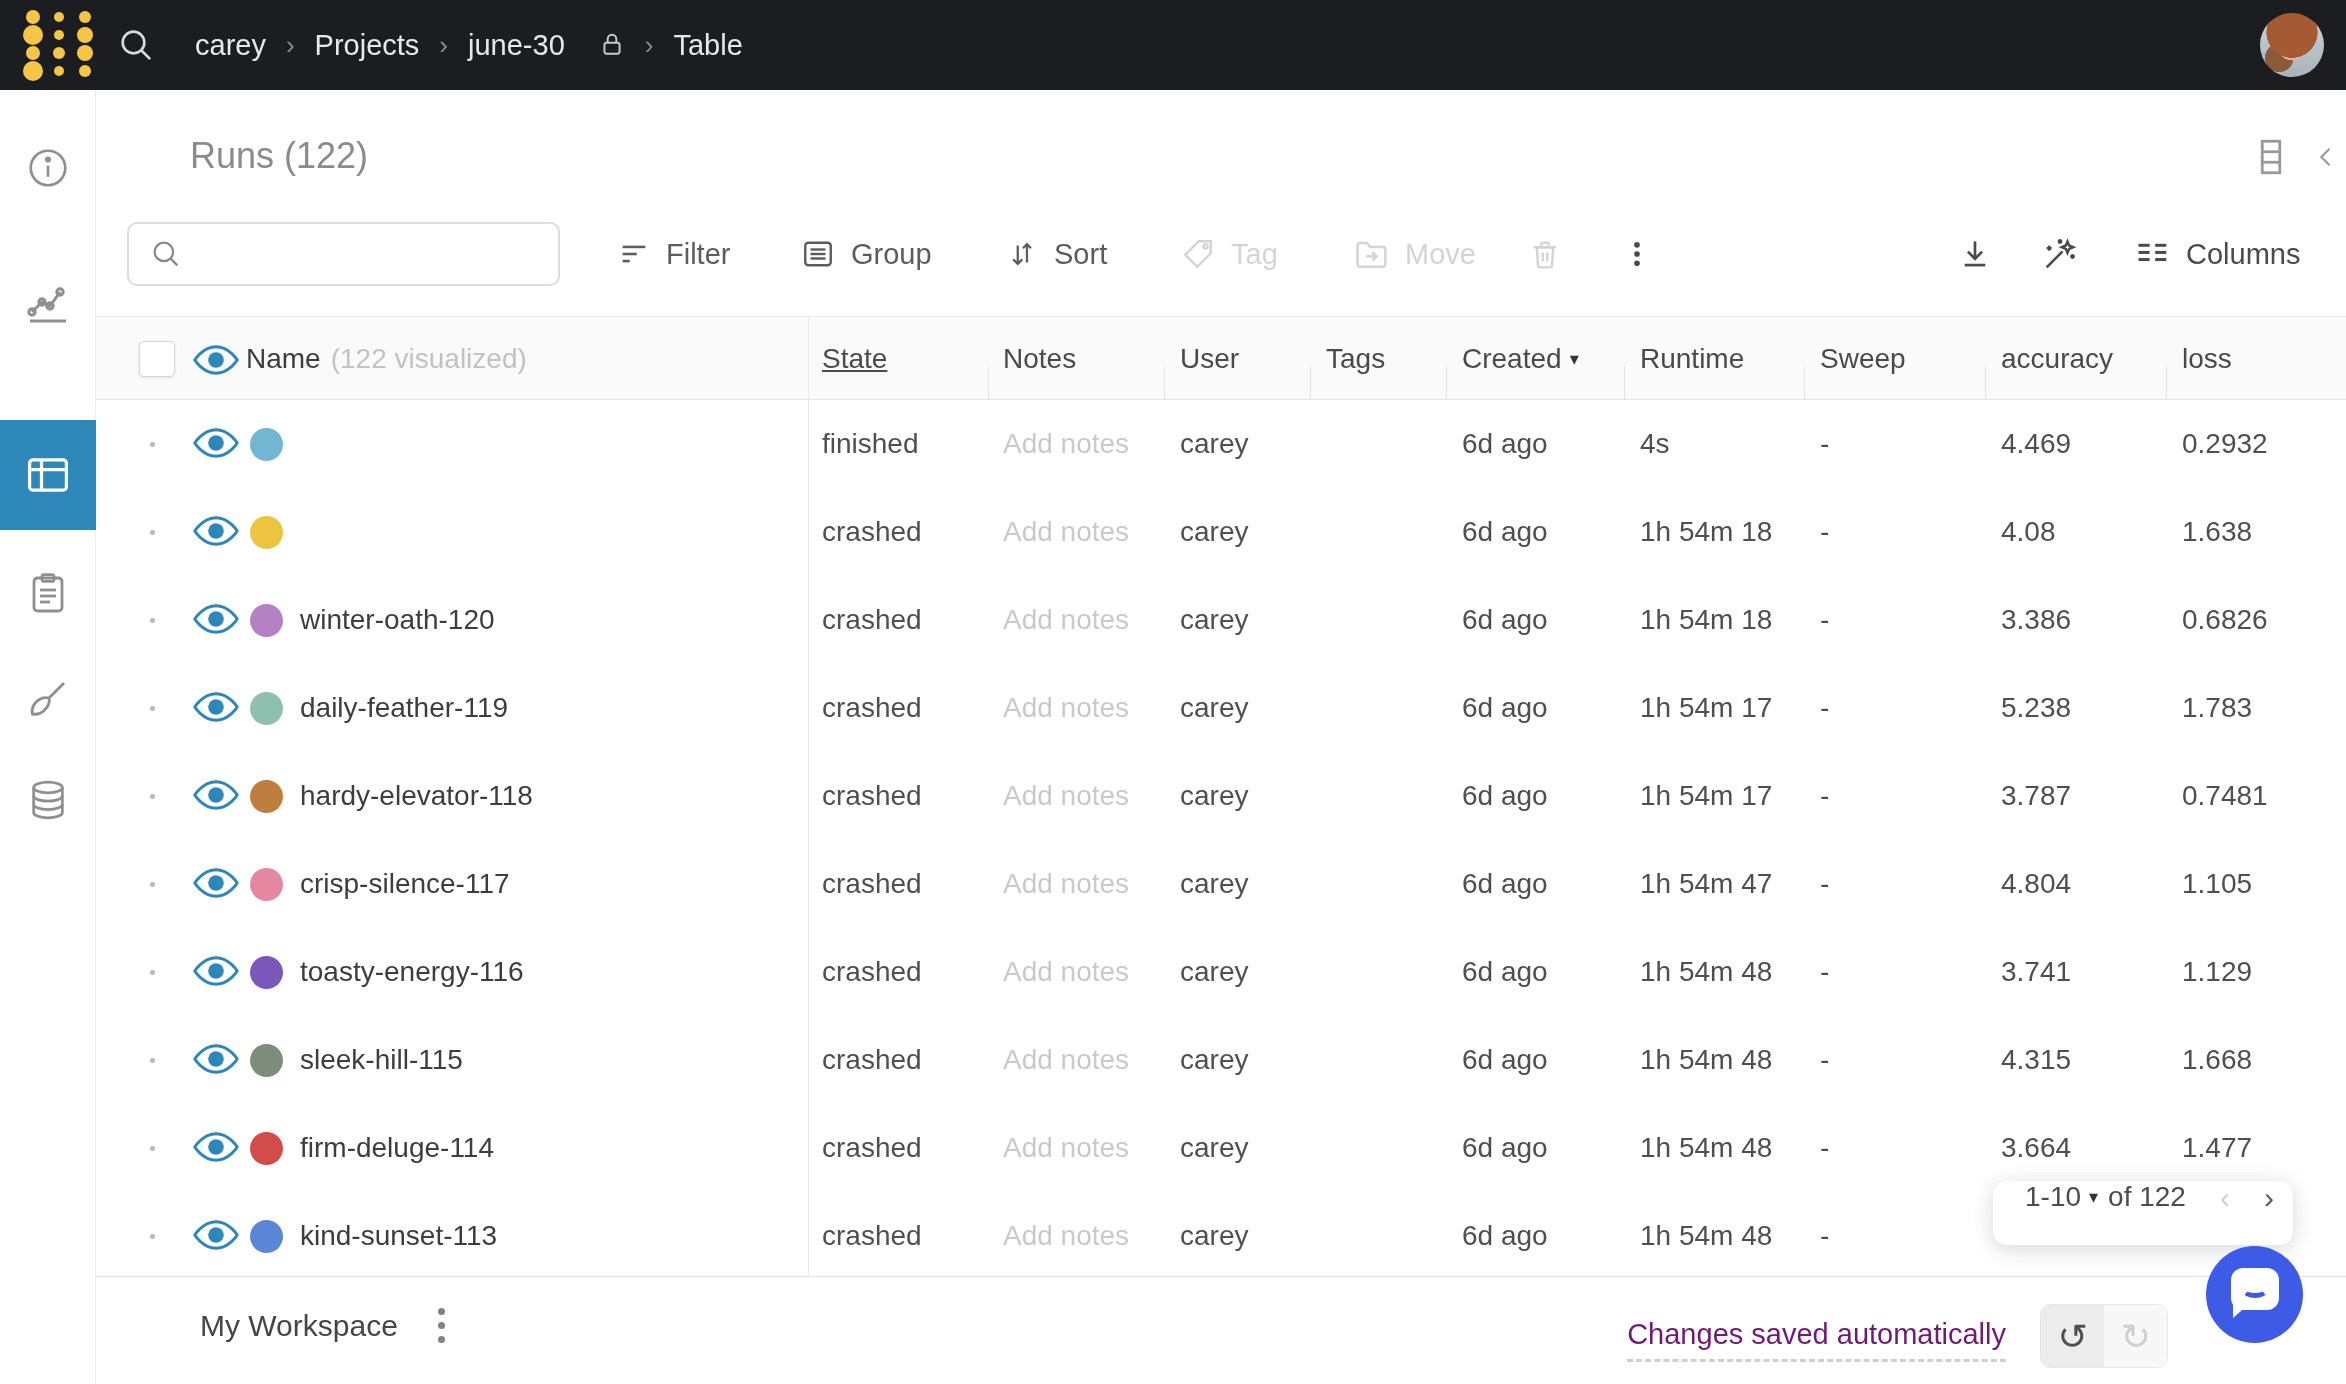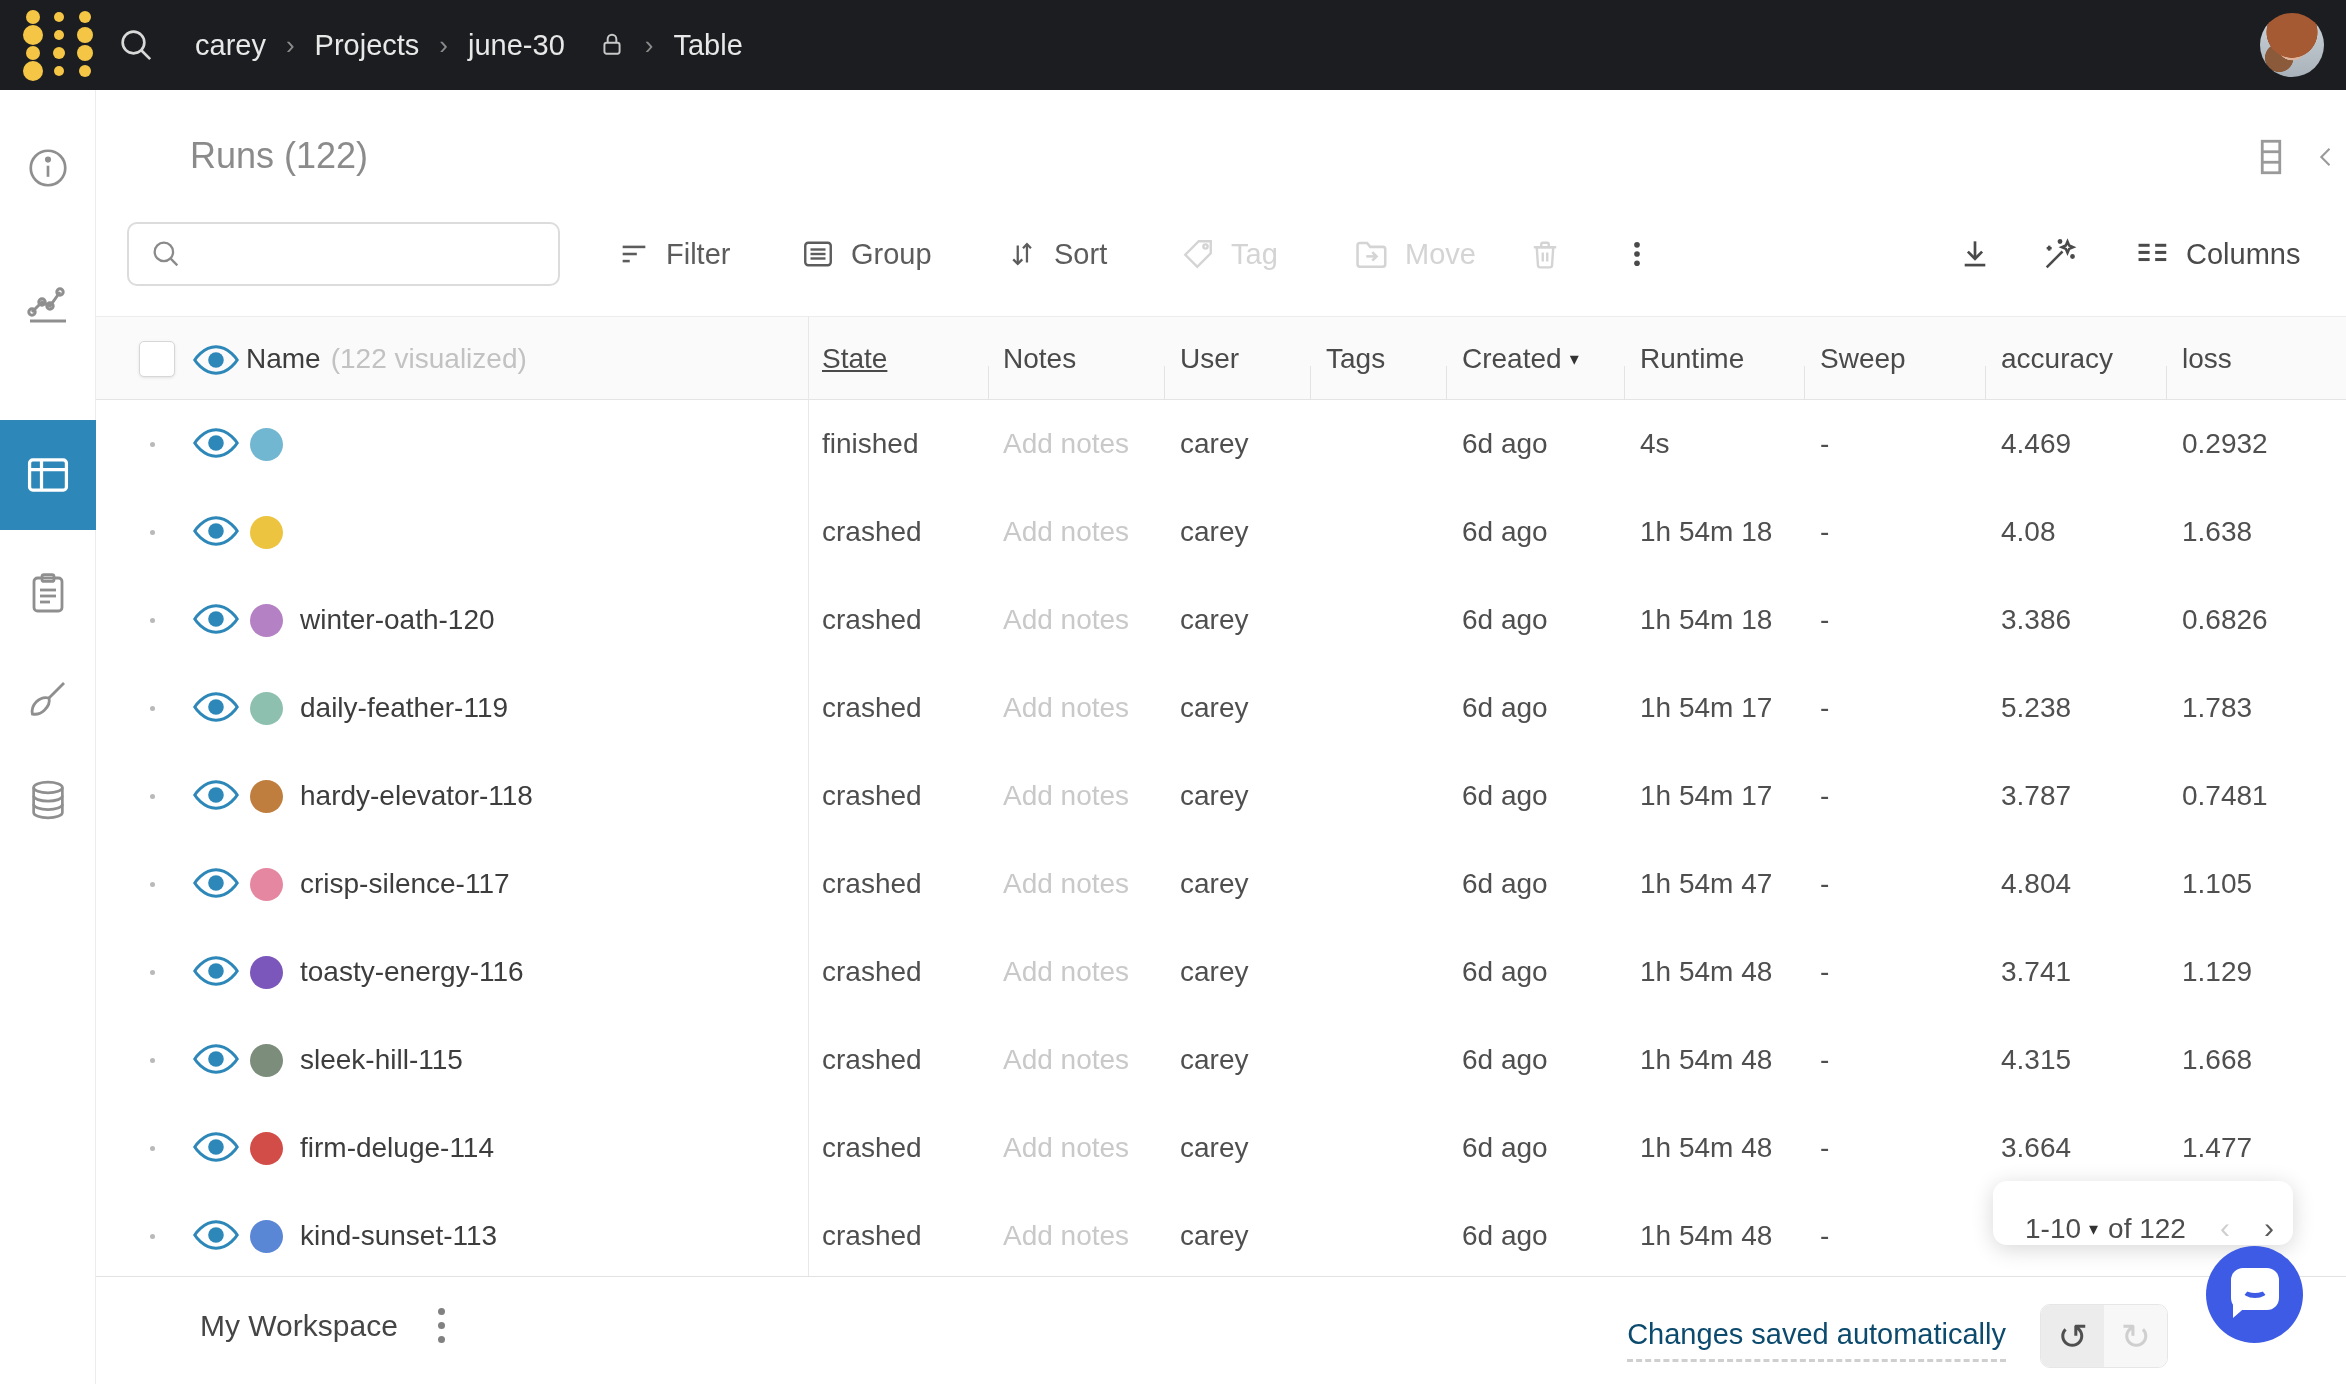--- a/index.html
+++ b/index.html
@@ -49,32 +49,32 @@
   .row{position:absolute;left:0;width:2346px;height:88px;}
   .row .cell{position:absolute;top:0;height:88px;display:flex;align-items:center;font-size:28px;color:#4f4f4f;white-space:nowrap;}
   .row .muted{color:#c9c9c9;}
   .row-dot{position:absolute;left:150px;top:42px;width:5px;height:5px;border-radius:50%;background:#b9b9b9;}
   .row-eye{position:absolute;left:193px;top:27px;}
   .run-dot{position:absolute;left:250px;top:28px;width:33px;height:33px;border-radius:50%;}
   .run-name{position:absolute;left:300px;top:0;height:88px;display:flex;align-items:center;font-size:28px;color:#3d3d3d;}
   .table-bottom{position:absolute;left:96px;top:1276px;width:2250px;height:1px;background:#e2e2e2;z-index:2;}
 
   
-  .pager{position:absolute;left:1993px;top:1181px;width:300px;height:64px;background:#fff;border-radius:14px;box-shadow:0 4px 22px rgba(0,0,0,.16);display:flex;align-items:flex-end;z-index:6;font-size:28px;color:#4c4c4c;}
+  .pager{position:absolute;left:1993px;top:1181px;width:300px;height:64px;background:#fff;border-radius:14px;box-shadow:0 4px 22px rgba(0,0,0,.16);display:flex;align-items:flex-start;z-index:6;font-size:28px;color:#4c4c4c;}
   .pager .range{margin-left:32px;display:flex;align-items:center;cursor:pointer;}
   .pager .of{margin-left:10px;}
   .pager .pg{font-size:30px;margin-left:34px;cursor:pointer;}
   .pager .pg.disabled{color:#cfcfcf;cursor:default;}
   .pager .pg.next{color:#5a5a5a;}
 
   
   .workspace{position:absolute;left:200px;top:1308px;display:flex;align-items:center;font-size:30px;color:#454545;z-index:4;}
   .ws-kebab{margin-left:40px;color:#777;display:flex;flex-direction:column;gap:7px;cursor:pointer;}
   .ws-kebab i{width:7px;height:7px;border-radius:50%;background:#818181;display:block;}
-  .save-status{position:absolute;right:340px;top:1318px;font-size:29px;color:#0c4a6e;border-bottom:3px dashed #cfcfcf;padding-bottom:8px;z-index:4;}
+  .save-status{position:absolute;right:340px;top:1318px;font-size:29px;color:#701a75;border-bottom:3px dashed #cfcfcf;padding-bottom:8px;z-index:4;}
   .undo-redo{position:absolute;left:2040px;top:1304px;width:128px;height:64px;border-radius:10px;overflow:hidden;display:flex;border:1px solid #e6e6e6;z-index:4;}
   .undo-redo .seg{width:64px;height:64px;display:flex;align-items:center;justify-content:center;font-size:36px;}
   .seg.undo{background:#ececec;color:#4f4f4f;cursor:pointer;}
   .seg.redo{background:#f7f7f7;color:#cfcfcf;}
 
   
   .chat{position:absolute;left:2206px;top:1246px;width:97px;height:97px;border-radius:50%;background:#3d5be4;z-index:8;cursor:pointer;}
   .chat .bub{position:absolute;left:25px;top:22px;width:48px;height:42px;background:#fff;border-radius:12px;}
   .chat .tail{position:absolute;left:27px;top:58px;width:0;height:0;border-left:16px solid #fff;border-bottom:14px solid transparent;}
   .chat .smile{position:absolute;left:36px;top:36px;width:26px;height:16px;border:4px solid transparent;border-bottom:5px solid #3d5be4;border-radius:50%;}

